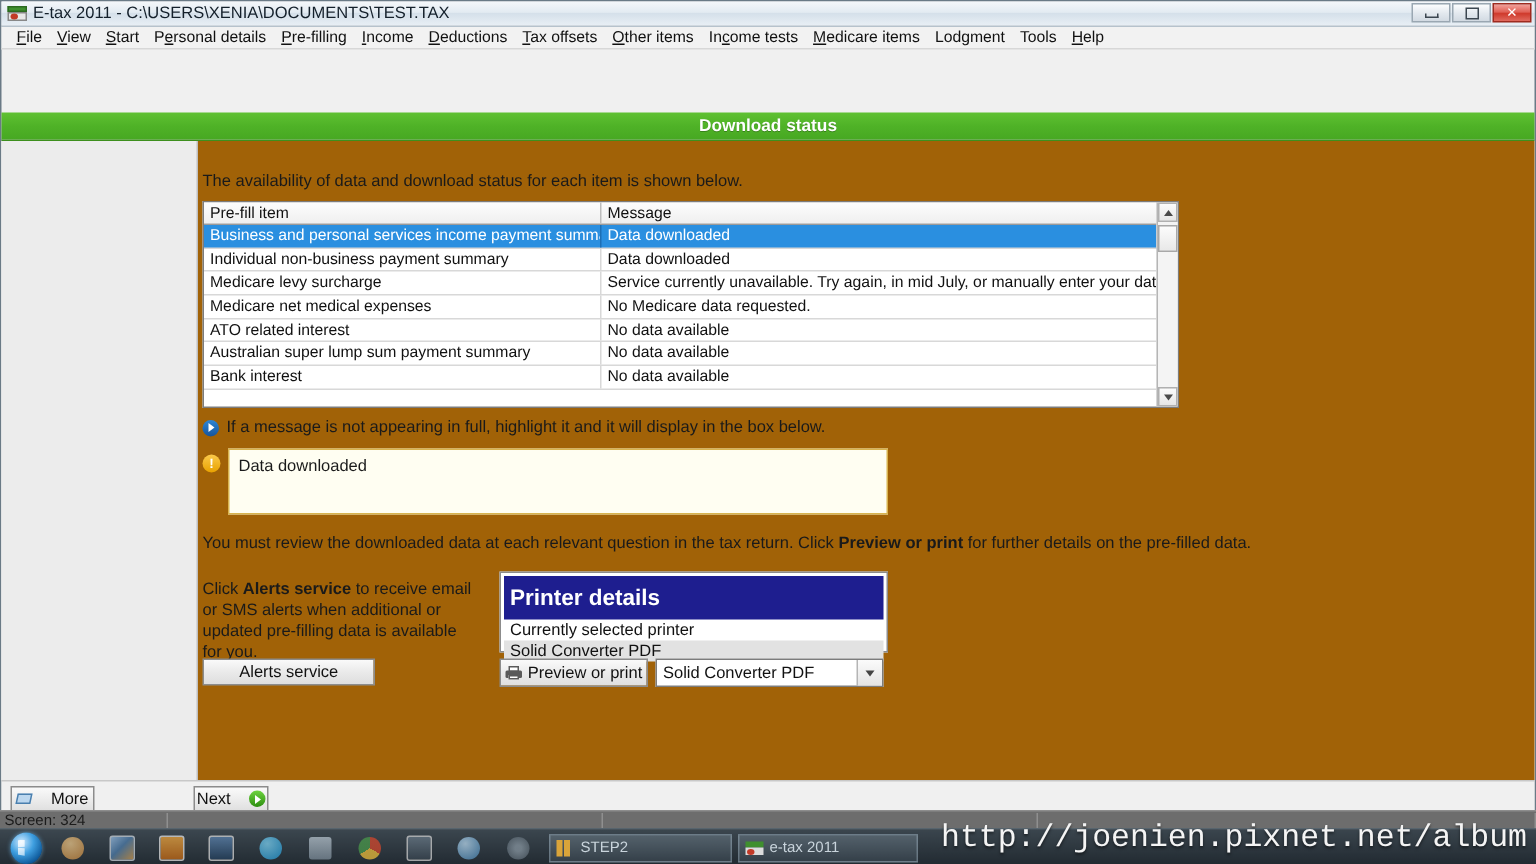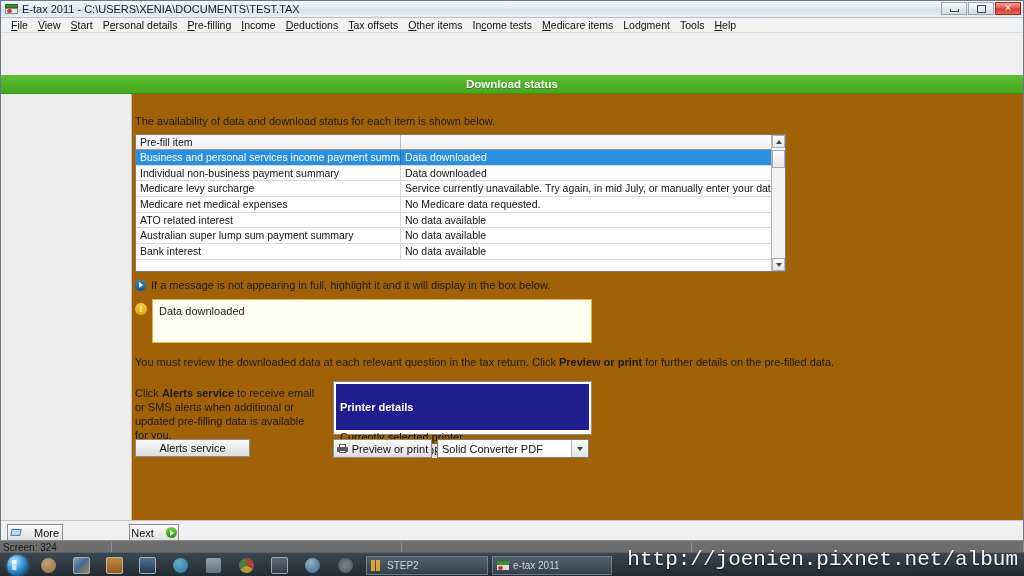--- a/index.html
+++ b/index.html
@@ -184,22 +184,22 @@
     border:1px solid #8c8c8c;box-sizing:border-box;
     font-size:11px;color:#111;display:flex;align-items:center;justify-content:center;
   }
 
   
   #printer-panel{
     position:absolute;left:201px;top:287px;width:259px;height:54px;
     border:1px solid #8c8c8c;background:#ffffff;box-sizing:border-box;padding:2px;
   }
   #printer-title{
-    background:#1e1e8f;color:#ffffff;font-size:11px;font-weight:bold;
-    padding:17px 4px;
+    background:#1e1e8f;color:#ffffff;font-size:15px;font-weight:bold;
+    padding:6px 4px;
   }
   #printer-sub{font-size:11px;color:#111;padding:1px 4px;}
   #printer-name{font-size:11px;color:#111;padding:1px 4px;background:#e2e2e2;}
 
   #preview-btn{
     position:absolute;left:201px;top:345px;width:99px;height:19px;
     background:linear-gradient(to bottom,#fafafa,#ebebeb 50%,#dfdfdf);
     border:1px solid #8c8c8c;box-sizing:border-box;
     font-size:11px;color:#111;display:flex;align-items:center;justify-content:center;gap:4px;
   }
@@ -368,20 +368,21 @@
     <div id="leftrail"></div>
 
     <div id="content">
 
       <div class="intro-line">The availability of data and download status for each item is shown below.</div>
 
       <div id="prefill-table-wrap">
         <div id="tbl-main">
           <div id="tbl-head">
             <div class="th col-item">Pre-fill item</div>
+            <div class="th col-msg">Message</div>
           </div>
           <div id="tbl-body">
             <div class="trow selected">
               <div class="cell col-item">Business and personal services income payment summary</div>
               <div class="cell col-msg">Data downloaded</div>
             </div>
             <div class="trow">
               <div class="cell col-item">Individual non-business payment summary</div>
               <div class="cell col-msg">Data downloaded</div>
             </div>

